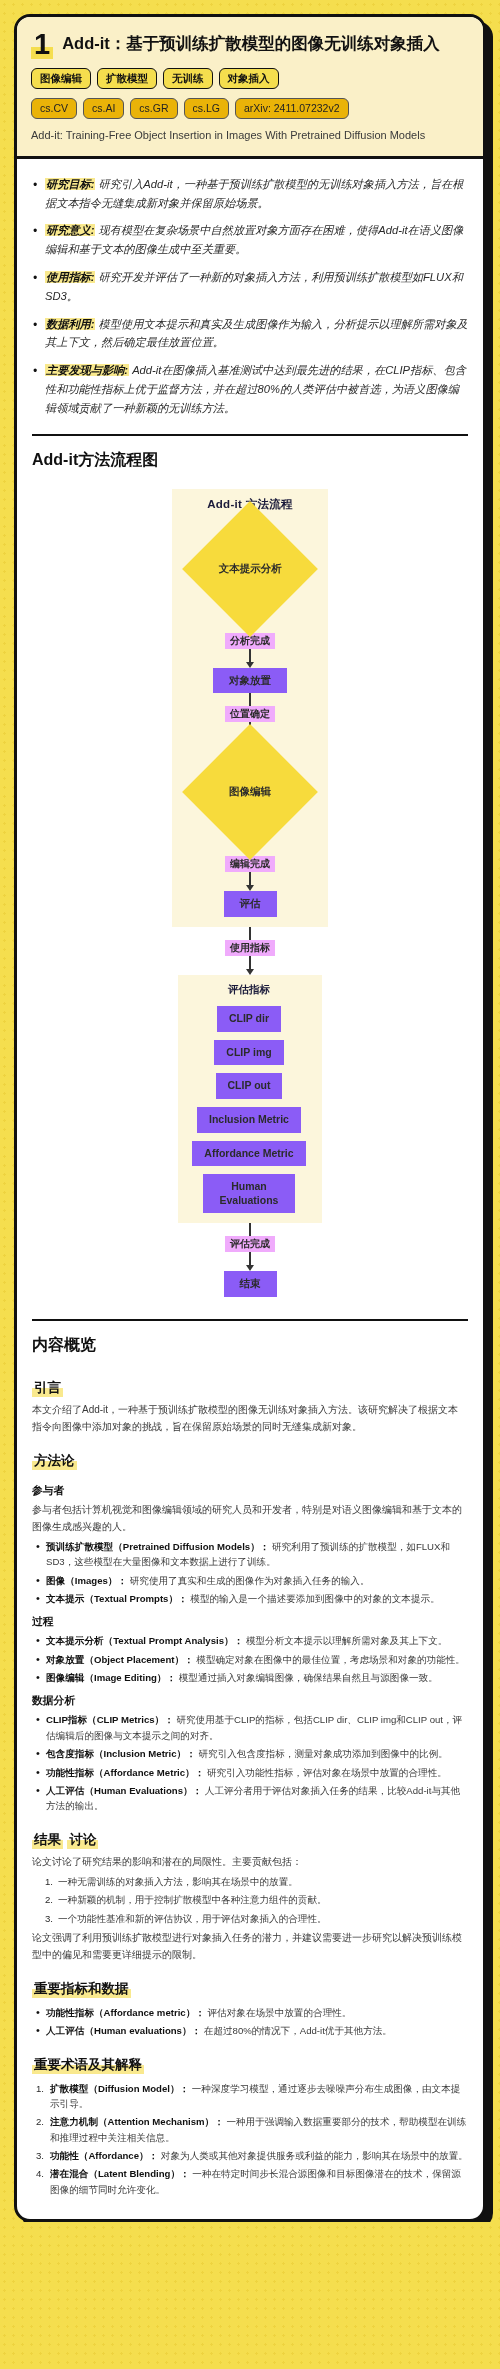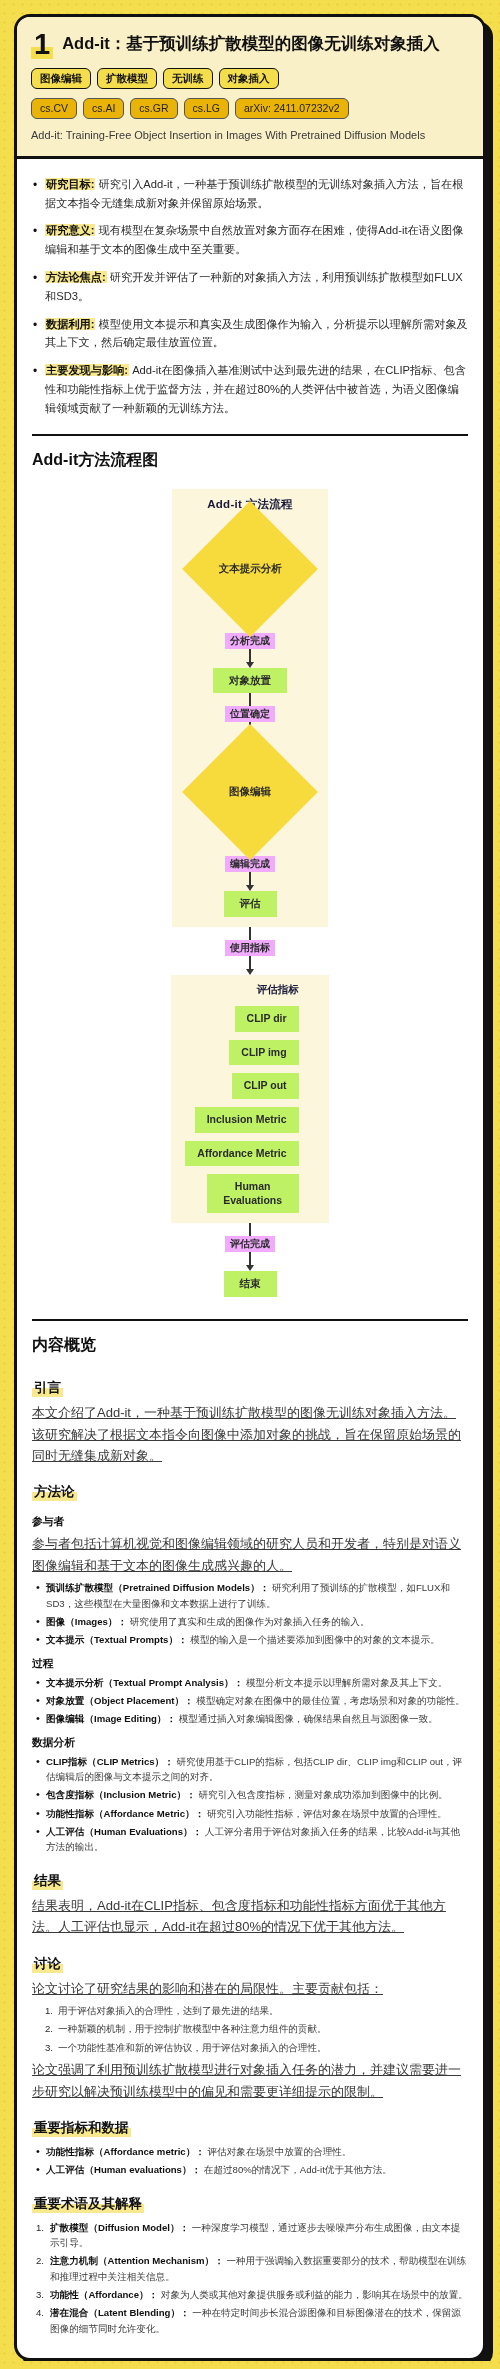--- a/index.html
+++ b/index.html
@@ -46,21 +46,21 @@
   .chip.plain { background: #eab308; border-color: #555; font-weight: normal; color: #222; }
   .hdr-en {
     margin-top: 9px; font-size: 11px; color: #3a3a3a; line-height: 1.45;
   }
   
   .body { padding: 16px 15px 18px 15px; }
   h2.sec {
     font-size: 16px; font-weight: bold; color: #111; margin-bottom: 10px;
   }
   .rule { border-top: 2.5px solid #111; margin: 16px 0 14px 0; }
-  ul.pts { list-style: none; }
+  ul.pts { list-style: none; font-style: italic; }
   ul.pts > li {
     position: relative; padding-left: 13px; margin-bottom: 9px;
     font-size: 11.2px; line-height: 1.68; color: #2a2a2a;
   }
   ul.pts > li::before {
     content: "•"; position: absolute; left: 1px; top: 0; color: #111; font-size: 12px;
   }
   .hl { background: #F9E98E; font-weight: bold; color: #111; padding: 0 1px; }
 
   
@@ -75,52 +75,52 @@
   }
   .diamond {
     width: 96px; height: 96px; background: #F7DB3C; transform: rotate(45deg);
     display: flex; align-items: center; justify-content: center; margin: 3px 0;
   }
   .diamond span {
     transform: rotate(-45deg); font-size: 10.5px; font-weight: bold; color: #2b2b2b;
     white-space: nowrap;
   }
   .boxnode {
-    background: #bef264; color: #2b2b2b; font-size: 10.5px; font-weight: bold;
+    background: #8b5cf6; color: #2b2b2b; font-size: 10.5px; font-weight: bold;
     padding: 6px 16px; text-align: center; line-height: 1.3; white-space: nowrap;
   }
   .boxnode.wide { padding: 6px 12px; }
   .edge { display: flex; flex-direction: column; align-items: center; }
   .edge .line { width: 1.6px; height: 13px; background: #333; }
   .edge .arrow {
     width: 0; height: 0; border-left: 4px solid transparent;
     border-right: 4px solid transparent; border-top: 6px solid #333;
   }
   .edge-label {
     background: #f0abfc; color: #2b2b2b; font-size: 10px; font-weight: bold;
     padding: 1px 5px; line-height: 1.4;
   }
   .sub-panel {
-    background: #FCF6DC; padding: 8px 30px 10px 14px;
-    display: flex; flex-direction: column; align-items: flex-end; gap: 8px;
+    background: #FCF6DC; padding: 8px 16px 10px 14px;
+    display: flex; flex-direction: column; align-items: center; gap: 8px;
   }
   .sub-title { font-size: 10.5px; font-weight: bold; color: #1a1a3a; margin-bottom: 1px; }
 
   
   h3.ov {
     font-size: 13.5px; font-weight: bold; color: #111; margin: 13px 0 5px 0;
     display: inline-block;
     background: linear-gradient(to top, #F9E98E 52%, transparent 52%);
     padding: 0 2px;
   }
   h4.ov {
     font-size: 10.8px; font-weight: bold; color: #111; margin: 9px 0 4px 0;
   }
   p.ov {
-    font-size: 13px; line-height: 1.65; color: #3a3a3a; margin-bottom: 4px; text-decoration: underline;
+    font-size: 10px; line-height: 1.65; color: #3a3a3a; margin-bottom: 4px;
   }
   ul.ov { list-style: none; margin: 2px 0 4px 0; }
   ul.ov > li {
     position: relative; padding-left: 14px; margin-bottom: 3px;
     font-size: 9.6px; line-height: 1.6; color: #3a3a3a;
   }
   ul.ov > li::before {
     content: "•"; position: absolute; left: 4px; top: -1px; color: #111; font-size: 11px;
   }
   ol.ov { list-style: none; counter-reset: oi; margin: 2px 0 4px 0; }
@@ -161,21 +161,21 @@
     </div>
     <div class="hdr-en">Add-it: Training-Free Object Insertion in Images With Pretrained Diffusion Models</div>
   </div>
 
   <div class="body">
 
     
     <ul class="pts">
       <li><span class="hl">研究目标:</span><span> 研究引入Add-it，一种基于预训练扩散模型的无训练对象插入方法，旨在根据文本指令无缝集成新对象并保留原始场景。</span></li>
       <li><span class="hl">研究意义:</span><span> 现有模型在复杂场景中自然放置对象方面存在困难，使得Add-it在语义图像编辑和基于文本的图像生成中至关重要。</span></li>
-      <li><span class="hl">方法论焦点:</span><span> 研究开发并评估了一种新的对象插入方法，利用预训练扩散模型如FLUX和SD3。</span></li>
+      <li><span class="hl">使用指标:</span><span> 研究开发并评估了一种新的对象插入方法，利用预训练扩散模型如FLUX和SD3。</span></li>
       <li><span class="hl">数据利用:</span><span> 模型使用文本提示和真实及生成图像作为输入，分析提示以理解所需对象及其上下文，然后确定最佳放置位置。</span></li>
       <li><span class="hl">主要发现与影响:</span><span> Add-it在图像插入基准测试中达到最先进的结果，在CLIP指标、包含性和功能性指标上优于监督方法，并在超过80%的人类评估中被首选，为语义图像编辑领域贡献了一种新颖的无训练方法。</span></li>
     </ul>
 
     <div class="rule"></div>
 
     
     <h2 class="sec">Add-it方法流程图</h2>
 
     <div class="flow">
@@ -282,26 +282,25 @@
 
     <h4 class="ov">数据分析</h4>
     <ul class="ov">
       <li><span class="t">CLIP指标（CLIP Metrics）：</span><span> 研究使用基于CLIP的指标，包括CLIP dir、CLIP img和CLIP out，评估编辑后的图像与文本提示之间的对齐。</span></li>
       <li><span class="t">包含度指标（Inclusion Metric）：</span><span> 研究引入包含度指标，测量对象成功添加到图像中的比例。</span></li>
       <li><span class="t">功能性指标（Affordance Metric）：</span><span> 研究引入功能性指标，评估对象在场景中放置的合理性。</span></li>
       <li><span class="t">人工评估（Human Evaluations）：</span><span> 人工评分者用于评估对象插入任务的结果，比较Add-it与其他方法的输出。</span></li>
     </ul>
 
     <h3 class="ov">结果</h3>
-    <p class="ov">结果表明，Add-it在CLIP指标、包含度指标和功能性指标方面优于其他方法。人工评估也显示，Add-it在超过80%的情况下优于其他方法。</p>
 
     <h3 class="ov">讨论</h3>
     <p class="ov">论文讨论了研究结果的影响和潜在的局限性。主要贡献包括：</p>
     <ol class="ov indent">
-      <li>用于评估对象插入的合理性，达到了最先进的结果。</li>
+      <li>一种无需训练的对象插入方法，影响其在场景中的放置。</li>
       <li>一种新颖的机制，用于控制扩散模型中各种注意力组件的贡献。</li>
       <li>一个功能性基准和新的评估协议，用于评估对象插入的合理性。</li>
     </ol>
     <p class="ov">论文强调了利用预训练扩散模型进行对象插入任务的潜力，并建议需要进一步研究以解决预训练模型中的偏见和需要更详细提示的限制。</p>
 
     <h3 class="ov">重要指标和数据</h3>
     <ul class="ov">
       <li><span class="t">功能性指标（Affordance metric）：</span><span> 评估对象在场景中放置的合理性。</span></li>
       <li><span class="t">人工评估（Human evaluations）：</span><span> 在超过80%的情况下，Add-it优于其他方法。</span></li>
     </ul>

